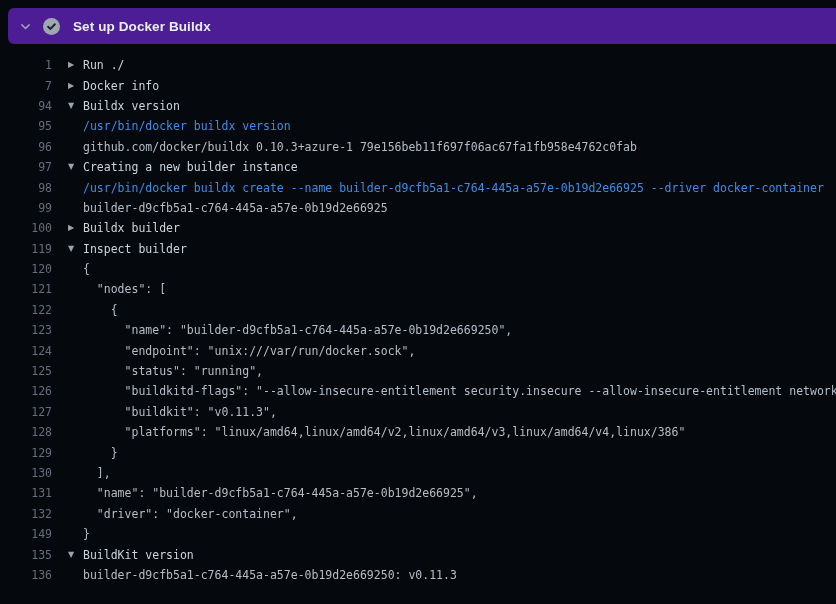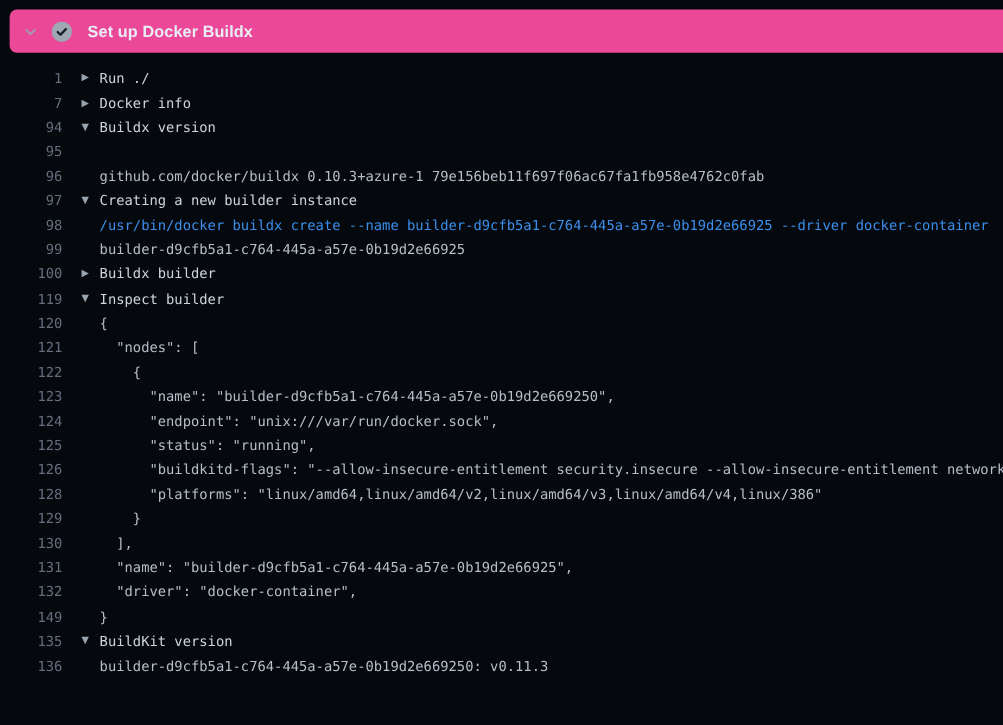--- a/index.html
+++ b/index.html
@@ -10,21 +10,21 @@
     font-family: "Liberation Sans", sans-serif;
     position: relative;
   }
 
   
   .step-header {
     box-sizing: border-box;
     margin: 8px 0 0 8px;
     width: calc(100% - 8px);
     height: 36px;
-    background: #ec4899;
+    background: #4c1d95;
     border-radius: 6px 0 0 6px;
     display: flex;
     align-items: center;
     padding-left: 9px;
     cursor: pointer;
   }
   .chevron-wrap {
     width: 16px; height: 16px;
     display: flex; align-items: center; justify-content: center;
     margin-right: 10px;
@@ -108,20 +108,21 @@
     <span class="text">Docker info</span>
   </div>
     <div class="log-row group">
     <span class="num">94</span>
     <span class="marker">▼</span>
     <span class="text">Buildx version</span>
   </div>
     <div class="log-row cmd">
     <span class="num">95</span>
     <span class="marker"></span>
+    <span class="text">/usr/bin/docker buildx version</span>
   </div>
     <div class="log-row out">
     <span class="num">96</span>
     <span class="marker"></span>
     <span class="text">github.com/docker/buildx 0.10.3+azure-1 79e156beb11f697f06ac67fa1fb958e4762c0fab</span>
   </div>
     <div class="log-row group">
     <span class="num">97</span>
     <span class="marker">▼</span>
     <span class="text">Creating a new builder instance</span>
@@ -175,20 +176,25 @@
     <span class="num">125</span>
     <span class="marker"></span>
     <span class="text">      "status": "running",</span>
   </div>
     <div class="log-row out">
     <span class="num">126</span>
     <span class="marker"></span>
     <span class="text">      "buildkitd-flags": "--allow-insecure-entitlement security.insecure --allow-insecure-entitlement network.host",</span>
   </div>
     <div class="log-row out">
+    <span class="num">127</span>
+    <span class="marker"></span>
+    <span class="text">      "buildkit": "v0.11.3",</span>
+  </div>
+    <div class="log-row out">
     <span class="num">128</span>
     <span class="marker"></span>
     <span class="text">      "platforms": "linux/amd64,linux/amd64/v2,linux/amd64/v3,linux/amd64/v4,linux/386"</span>
   </div>
     <div class="log-row out">
     <span class="num">129</span>
     <span class="marker"></span>
     <span class="text">    }</span>
   </div>
     <div class="log-row out">

